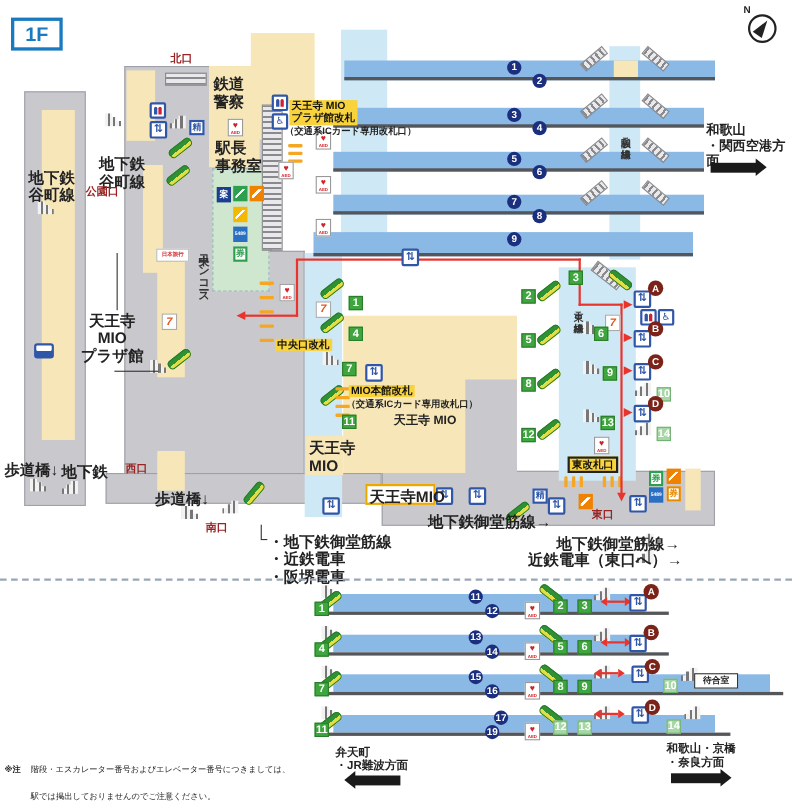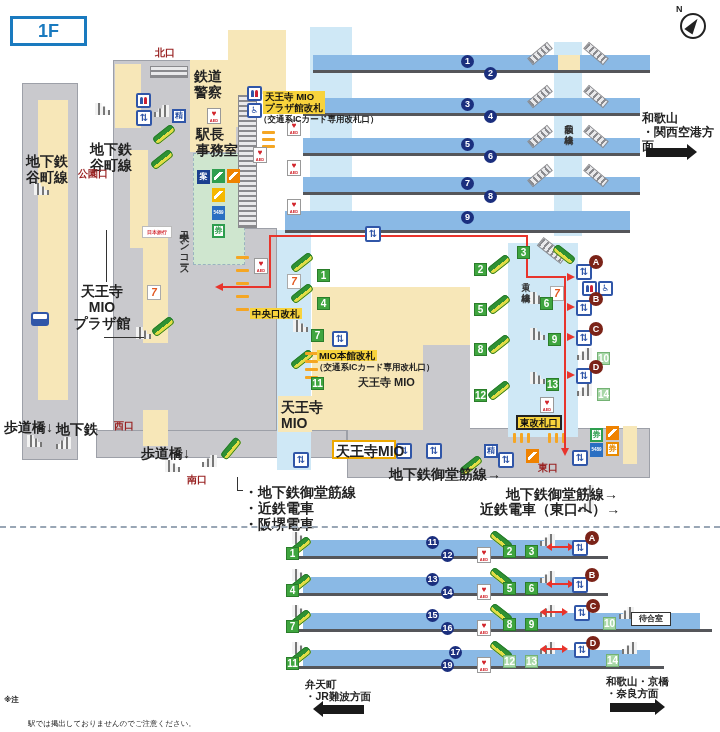--- a/index.html
+++ b/index.html
@@ -56,21 +56,21 @@
   .mach.green{background:#2e9e4f}.mach.orange{background:#ef8200}.mach.yellow{background:#f5b800}
   .mach:before{content:"";position:absolute;left:2px;top:3px;width:9px;height:8px;background:linear-gradient(135deg,transparent 35%,#fff 35% 55%,transparent 55%)}
   .m5489{width:13px;height:14px;background:#2a6fc2;color:#fff;font-size:4.5px;line-height:14px;text-align:center;font-weight:bold}
   .info{width:13px;height:14px;background:#1b3f8f;color:#fff;font-size:8px;line-height:14px;text-align:center;font-weight:bold}
   .fare{width:14px;height:14px;background:#fff;border:2px solid #3056a8;color:#3056a8;font-size:8px;line-height:10px;text-align:center;font-weight:bold}
   .np{background:#fff;border:1px solid #bbb;font-size:5px;color:#d2232a;line-height:11px;text-align:center;font-weight:bold}
   .wait{background:#fff;border:1px solid #333;font-size:8px;font-weight:bold;color:#222;text-align:center;line-height:12px}
   .barrow{background:#1a1a1a;height:9px}
   .barrow.r:after{content:"";position:absolute;right:-9px;top:-4px;border-left:10px solid #1a1a1a;border-top:8px solid transparent;border-bottom:8px solid transparent}
   .barrow.l:before{content:"";position:absolute;left:-9px;top:-4px;border-right:10px solid #1a1a1a;border-top:8px solid transparent;border-bottom:8px solid transparent}
-  .box1f{border:3px solid #1a7abf;color:#1a7abf;font-weight:bold;font-size:18px;padding:0 25px;background:#fff;line-height:24px}
+  .box1f{border:3px solid #1a7abf;color:#1a7abf;font-weight:bold;font-size:18px;padding:0 10px;background:#fff;line-height:24px}
   .titlebox{border:2px solid #1a7abf;color:#1a7abf;font-weight:bold;font-size:15px;padding:3px 10px;background:#fff;white-space:nowrap}
   .divider{border-top:2px dashed #99a6b5}
   .note{font-size:7.5px;color:#222;line-height:1.55;white-space:pre-line}
   .comp{width:26px;height:26px;border:2px solid #222;border-radius:50%;background:#fff}
   .comp:before{content:"";position:absolute;left:50%;top:50%;border-left:5px solid transparent;border-right:5px solid transparent;border-bottom:16px solid #222;transform:translate(-50%,-55%) rotate(35deg)}
   .compN{font-size:9px;font-weight:bold;color:#222}
   .thin{background:#333}
 </style>
 </head>
 <body>
@@ -426,15 +426,16 @@
   <div class="abs gs pale" style="left:606px;top:654px">14</div>
   <div class="abs st" style="left:622px;top:641px"></div>
 
   <div class="abs blab" style="left:305px;top:678px;font-size:10.5px">弁天町
 ・JR難波方面</div>
   <div class="abs barrow l" style="left:322px;top:705px;width:42px"></div>
   <div class="abs blab" style="left:606px;top:675px;font-size:10.5px">和歌山・京橋
 ・奈良方面</div>
   <div class="abs barrow r" style="left:610px;top:703px;width:46px"></div>
   <div class="abs note" style="left:4px;top:694px;font-weight:bold">※注</div>
+  <div class="abs note" style="left:28px;top:694px">階段・エスカレーター番号およびエレベーター番号につきましては、</div>
   <div class="abs note" style="left:28px;top:718px">駅では掲出しておりませんのでご注意ください。</div>
 
 </div>
 
 </body></html>

